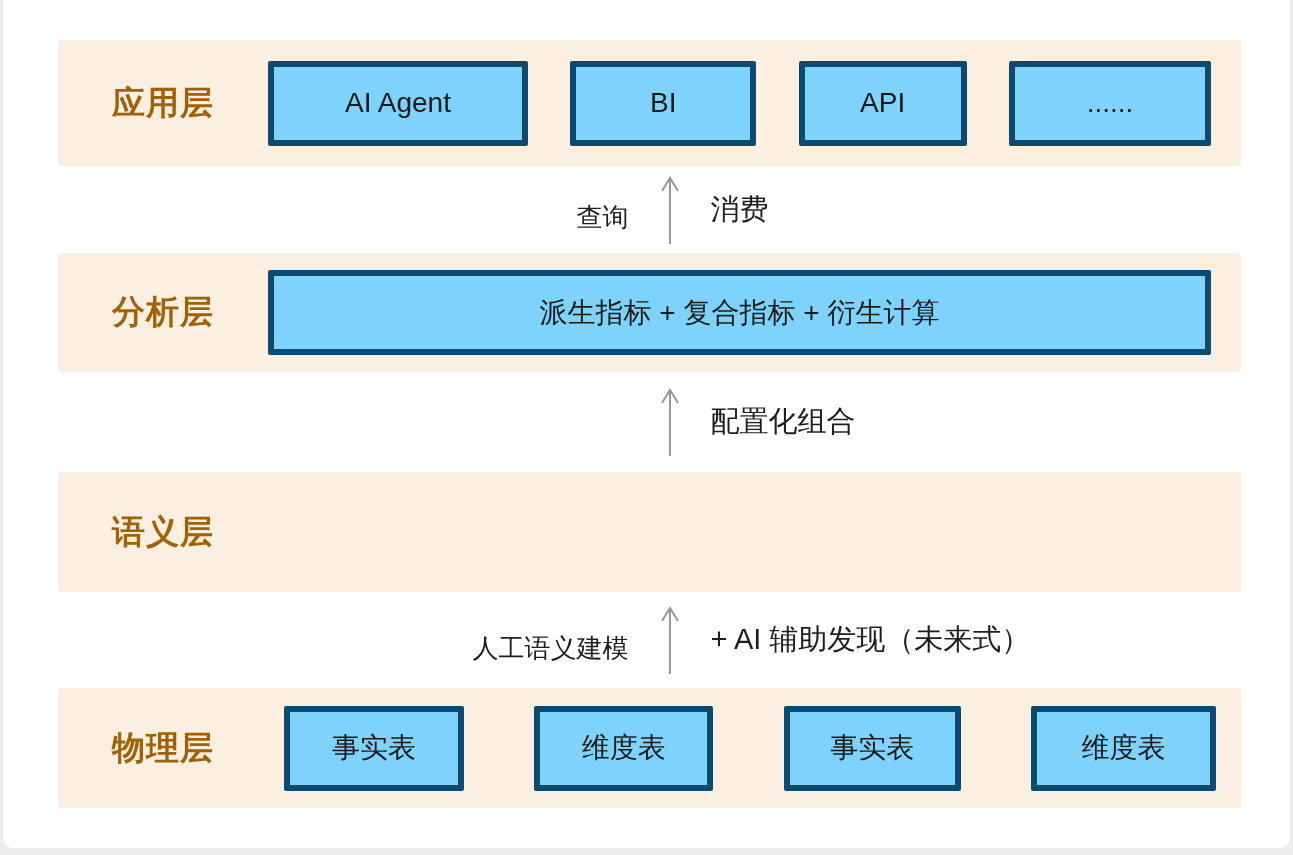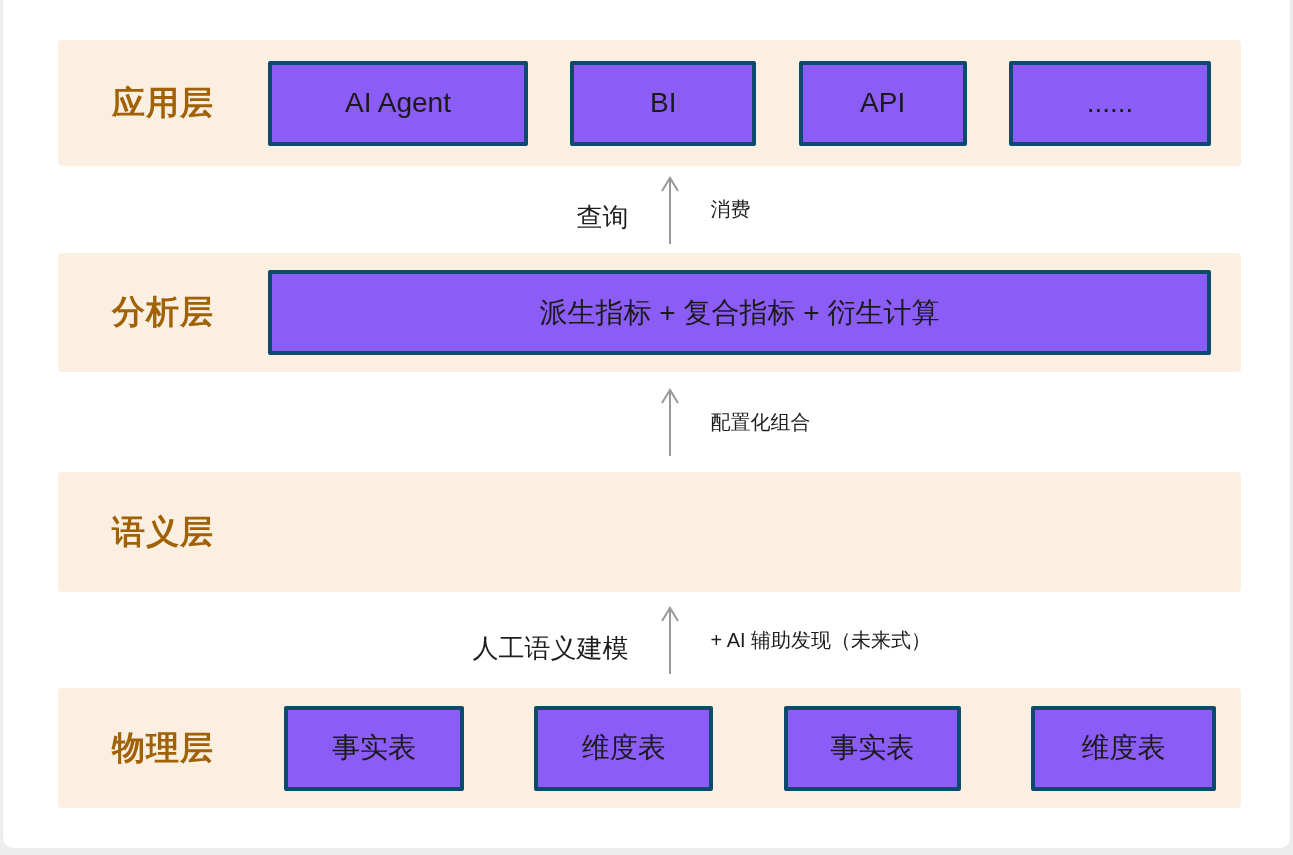--- a/index.html
+++ b/index.html
@@ -40,22 +40,22 @@
   .boxes{
     position:absolute;top:0;bottom:0;
     display:flex;align-items:center;
     justify-content:space-between;
   }
   .boxes-app,.boxes-wide{left:210px;width:943px;}
   .boxes-phys{left:206px;width:932px;padding-left:20px;}
   .box{
     box-sizing:border-box;
     height:85px;
-    background:#8b5cf6;
-    border:4px solid #0c4a6e;
+    background:#7dd3fc;
+    border:6px solid #0c4a6e;
     border-radius:2px;
     display:flex;align-items:center;justify-content:center;
     font-size:28px;font-weight:500;
     color:#1a1a1a;
     white-space:nowrap;
   }
   .w260{width:260px;} .w186{width:186px;} .w168{width:168px;} .w202{width:202px;}
   .wfull{width:943px;}
   .wp1{width:180px;} .wp2{width:179px;} .wp3{width:177px;} .wp4{width:185px;}
   
@@ -69,21 +69,21 @@
   .conn-left{
     justify-self:end;
     padding-right:28px;
     font-size:26px;font-weight:500;
     white-space:nowrap;
     margin-top:16px;
   }
   .conn-right{
     justify-self:start;
     padding-left:28px;
-    font-size:20px;font-weight:500;
+    font-size:29px;font-weight:500;
     white-space:nowrap;
   }
   .arrow-icon{display:block;}
 </style>
 </head>
 <body>
 
 <div class="card">
 
   <div class="band" style="top:40px;height:126px;">

